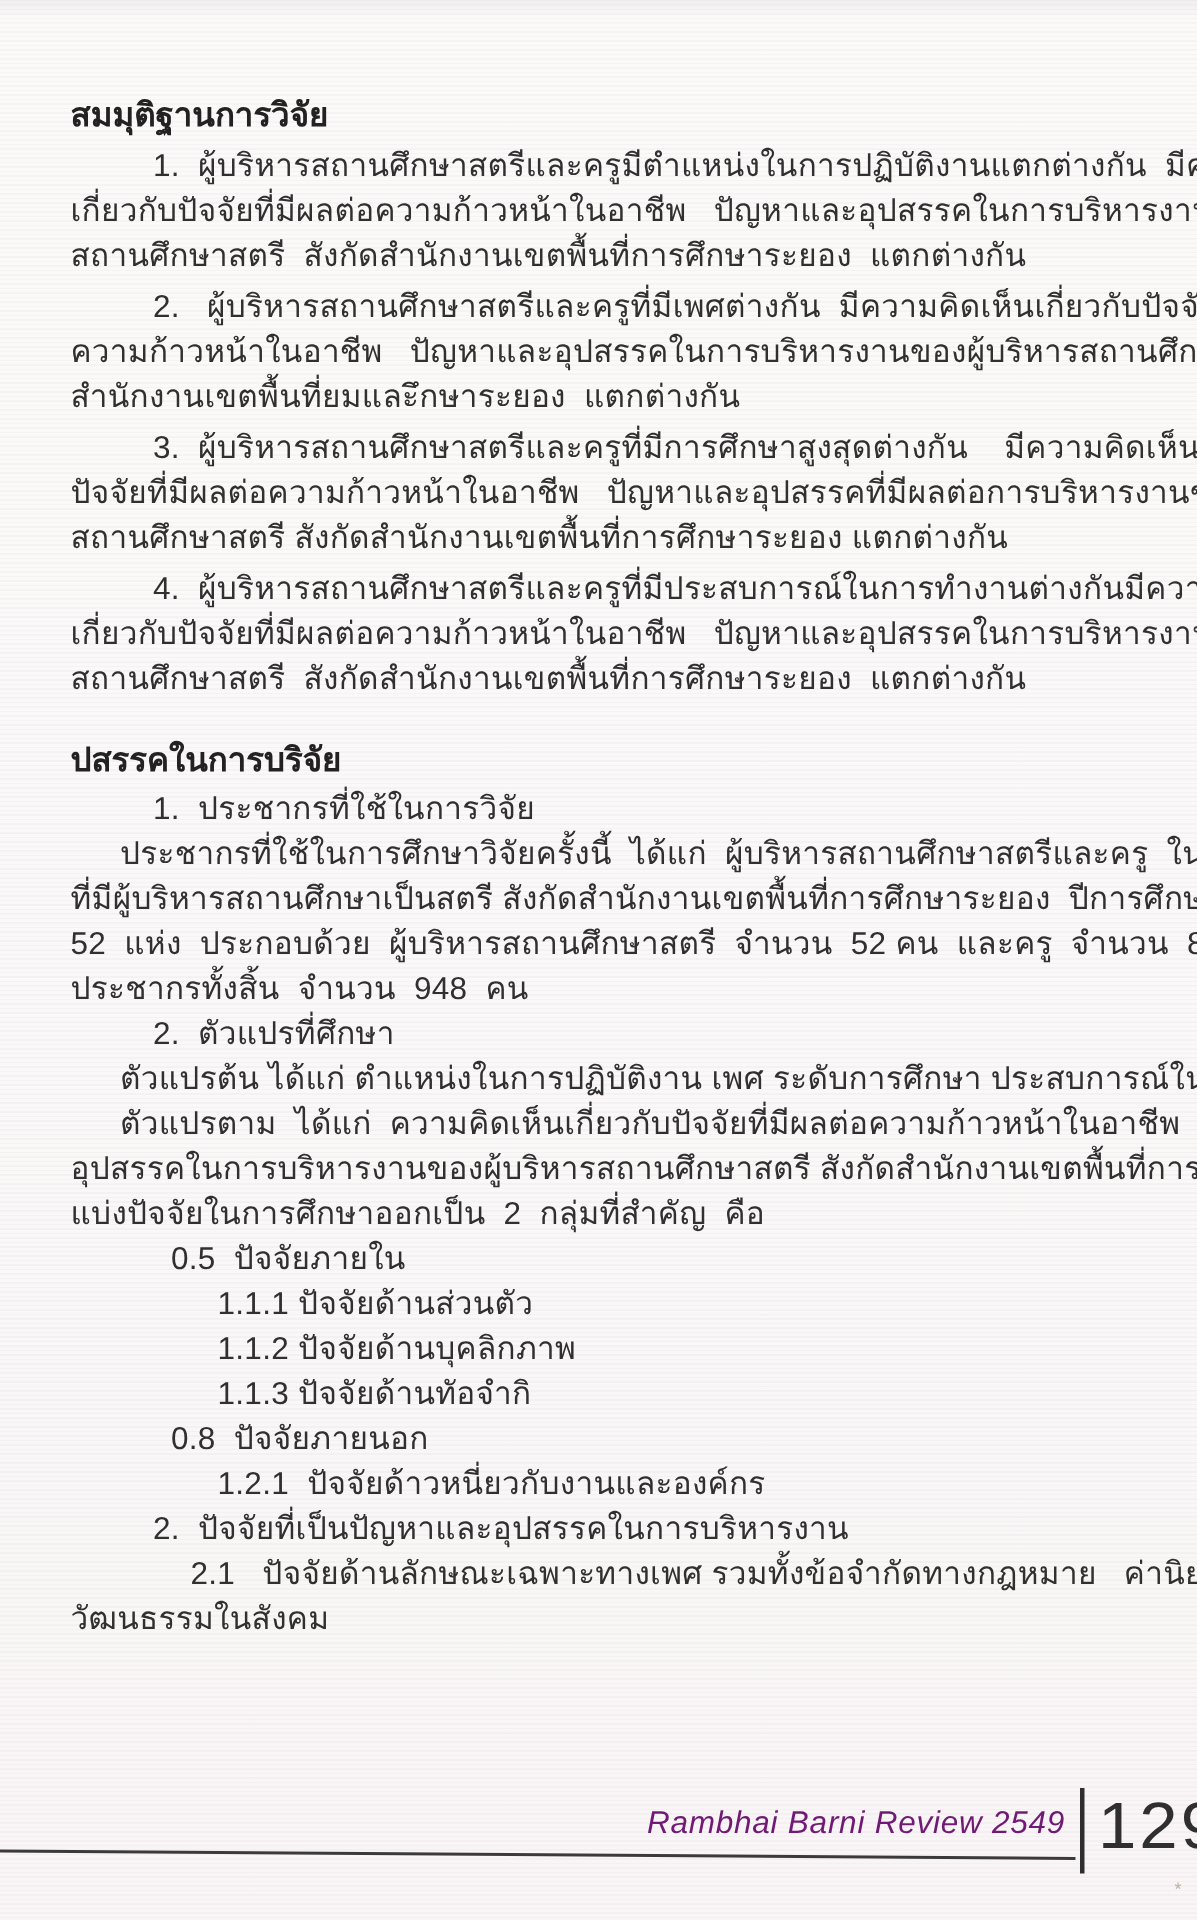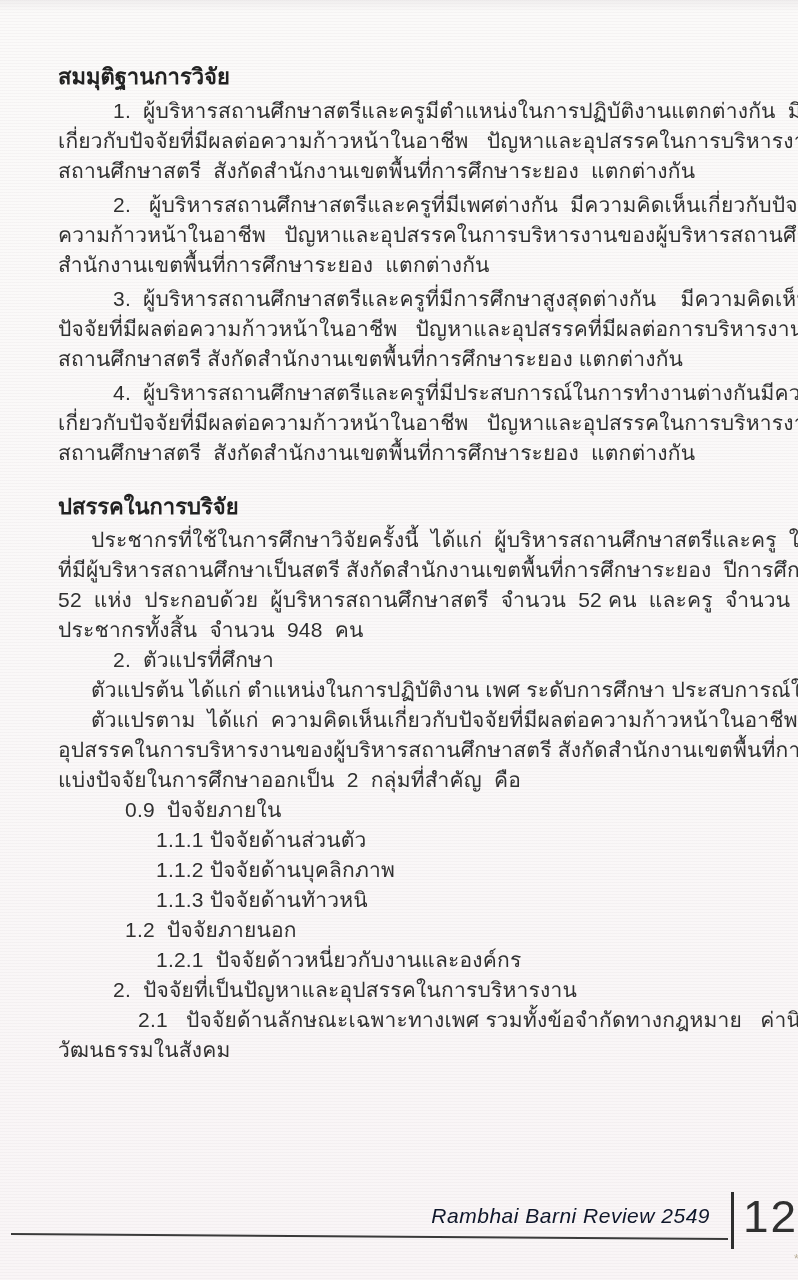--- a/index.html
+++ b/index.html
@@ -6,21 +6,21 @@
   body {
     width: 798px; height: 1280px;
     position: relative;
     overflow: hidden;
     font-family: "Liberation Sans", sans-serif;
     color: #303030;
     background:
       repeating-linear-gradient(to bottom, rgba(222,216,220,0.20) 0 1px, rgba(255,255,255,0) 1px 3px),
       linear-gradient(to bottom, #f0eeee 0px, #fbfaf9 12px, #faf8f8 55%, #f9f5f6 100%);
   }
-  .page-canvas { position: absolute; inset: 0; margin-left: 11px; }
+  .page-canvas { position: absolute; inset: 0; }
   .content {
     position: absolute;
     left: 47px; top: 62px; width: 720px;
     font-size: 21px;
   }
   .section-heading {
     font-weight: bold;
     color: #222;
     font-size: 22px;
     line-height: 30px;
@@ -46,21 +46,21 @@
     width: 717px; height: 2px;
     background: #3a3a3a;
     transform: rotate(0.4deg);
     transform-origin: left center;
   }
   .footer-journal {
     position: absolute;
     right: 88px; top: 1204px;
     font-style: italic;
     font-size: 21px;
-    color: #0f172a;
+    color: #701a75;
     letter-spacing: 0.5px;
     white-space: pre;
   }
   .footer-divider {
     position: absolute;
     left: 720px; top: 1192px;
     width: 3px; height: 57px;
     background: #2e2e2e;
   }
   .page-number {
@@ -90,47 +90,48 @@
   <div class="content">
 
     <div class="section section-hypotheses">
       <div class="section-heading">สมมุติฐานการวิจัย</div>
       <div>
           <div class="line ind2">1.  ผู้บริหารสถานศึกษาสตรีและครูมีตำแหน่งในการปฏิบัติงานแตกต่างกัน  มีความคิดเห็น</div>
           <div class="line ind0">เกี่ยวกับปัจจัยที่มีผลต่อความก้าวหน้าในอาชีพ   ปัญหาและอุปสรรคในการบริหารงานของผู้บริหาร</div>
           <div class="line ind0">สถานศึกษาสตรี  สังกัดสำนักงานเขตพื้นที่การศึกษาระยอง  แตกต่างกัน</div>
           <div class="line ind2">2.   ผู้บริหารสถานศึกษาสตรีและครูที่มีเพศต่างกัน  มีความคิดเห็นเกี่ยวกับปัจจัยที่มีผลต่อ</div>
           <div class="line ind0">ความก้าวหน้าในอาชีพ   ปัญหาและอุปสรรคในการบริหารงานของผู้บริหารสถานศึกษาสตรี   สังกัด</div>
-          <div class="line ind0">สำนักงานเขตพื้นที่การศึกษาระยอง  แตกต่างกัน</div>
+          <div class="line ind0">สำนักงานเขตพื้นที่ยมและึกษาระยอง  แตกต่างกัน</div>
           <div class="line ind2">3.  ผู้บริหารสถานศึกษาสตรีและครูที่มีการศึกษาสูงสุดต่างกัน    มีความคิดเห็นเกี่ยวกับ</div>
           <div class="line ind0">ปัจจัยที่มีผลต่อความก้าวหน้าในอาชีพ   ปัญหาและอุปสรรคที่มีผลต่อการบริหารงานของผู้บริหาร</div>
           <div class="line ind0">สถานศึกษาสตรี สังกัดสำนักงานเขตพื้นที่การศึกษาระยอง แตกต่างกัน</div>
           <div class="line ind2">4.  ผู้บริหารสถานศึกษาสตรีและครูที่มีประสบการณ์ในการทำงานต่างกันมีความคิดเห็น</div>
           <div class="line ind0">เกี่ยวกับปัจจัยที่มีผลต่อความก้าวหน้าในอาชีพ   ปัญหาและอุปสรรคในการบริหารงานของผู้บริหาร</div>
           <div class="line ind0">สถานศึกษาสตรี  สังกัดสำนักงานเขตพื้นที่การศึกษาระยอง  แตกต่างกัน</div>
         </div>
     </div>
 
     <div class="section section-scope">
       <div class="section-heading">ปสรรคในการบริจัย</div>
       <div>
+          <div class="line ind2">1.  ประชากรที่ใช้ในการวิจัย</div>
           <div class="line ind1">ประชากรที่ใช้ในการศึกษาวิจัยครั้งนี้  ได้แก่  ผู้บริหารสถานศึกษาสตรีและครู  ในสถานศึกษา</div>
           <div class="line ind0">ที่มีผู้บริหารสถานศึกษาเป็นสตรี สังกัดสำนักงานเขตพื้นที่การศึกษาระยอง  ปีการศึกษา  2548  จำนวน</div>
           <div class="line ind0">52  แห่ง  ประกอบด้วย  ผู้บริหารสถานศึกษาสตรี  จำนวน  52 คน  และครู  จำนวน  896  คน   รวม</div>
           <div class="line ind0">ประชากรทั้งสิ้น  จำนวน  948  คน</div>
           <div class="line ind2">2.  ตัวแปรที่ศึกษา</div>
           <div class="line ind1">ตัวแปรต้น ได้แก่ ตำแหน่งในการปฏิบัติงาน เพศ ระดับการศึกษา ประสบการณ์ในการทำงาน</div>
           <div class="line ind1">ตัวแปรตาม  ได้แก่  ความคิดเห็นเกี่ยวกับปัจจัยที่มีผลต่อความก้าวหน้าในอาชีพ  ปัญหาและ</div>
           <div class="line ind0">อุปสรรคในการบริหารงานของผู้บริหารสถานศึกษาสตรี สังกัดสำนักงานเขตพื้นที่การศึกษาระยอง โดย</div>
           <div class="line ind0">แบ่งปัจจัยในการศึกษาออกเป็น  2  กลุ่มที่สำคัญ  คือ</div>
-          <div class="line ind3">0.9  ปัจจัยภายใน</div>
+          <div class="line ind3">0.5  ปัจจัยภายใน</div>
           <div class="line ind5">1.1.1 ปัจจัยด้านส่วนตัว</div>
           <div class="line ind5">1.1.2 ปัจจัยด้านบุคลิกภาพ</div>
-          <div class="line ind5">1.1.3 ปัจจัยด้านทัาวหนิ</div>
-          <div class="line ind3">1.2  ปัจจัยภายนอก</div>
+          <div class="line ind5">1.1.3 ปัจจัยด้านทัอจำกิ</div>
+          <div class="line ind3">0.8  ปัจจัยภายนอก</div>
           <div class="line ind5">1.2.1  ปัจจัยด้าวหนี่ยวกับงานและองค์กร</div>
           <div class="line ind2">2.  ปัจจัยที่เป็นปัญหาและอุปสรรคในการบริหารงาน</div>
           <div class="line ind4">2.1   ปัจจัยด้านลักษณะเฉพาะทางเพศ รวมทั้งข้อจำกัดทางกฎหมาย   ค่านิยมและ</div>
           <div class="line ind0">วัฒนธรรมในสังคม</div>
         </div>
     </div>
 
   </div>
 
   <div class="footer-journal">Rambhai Barni Review 2549</div>

